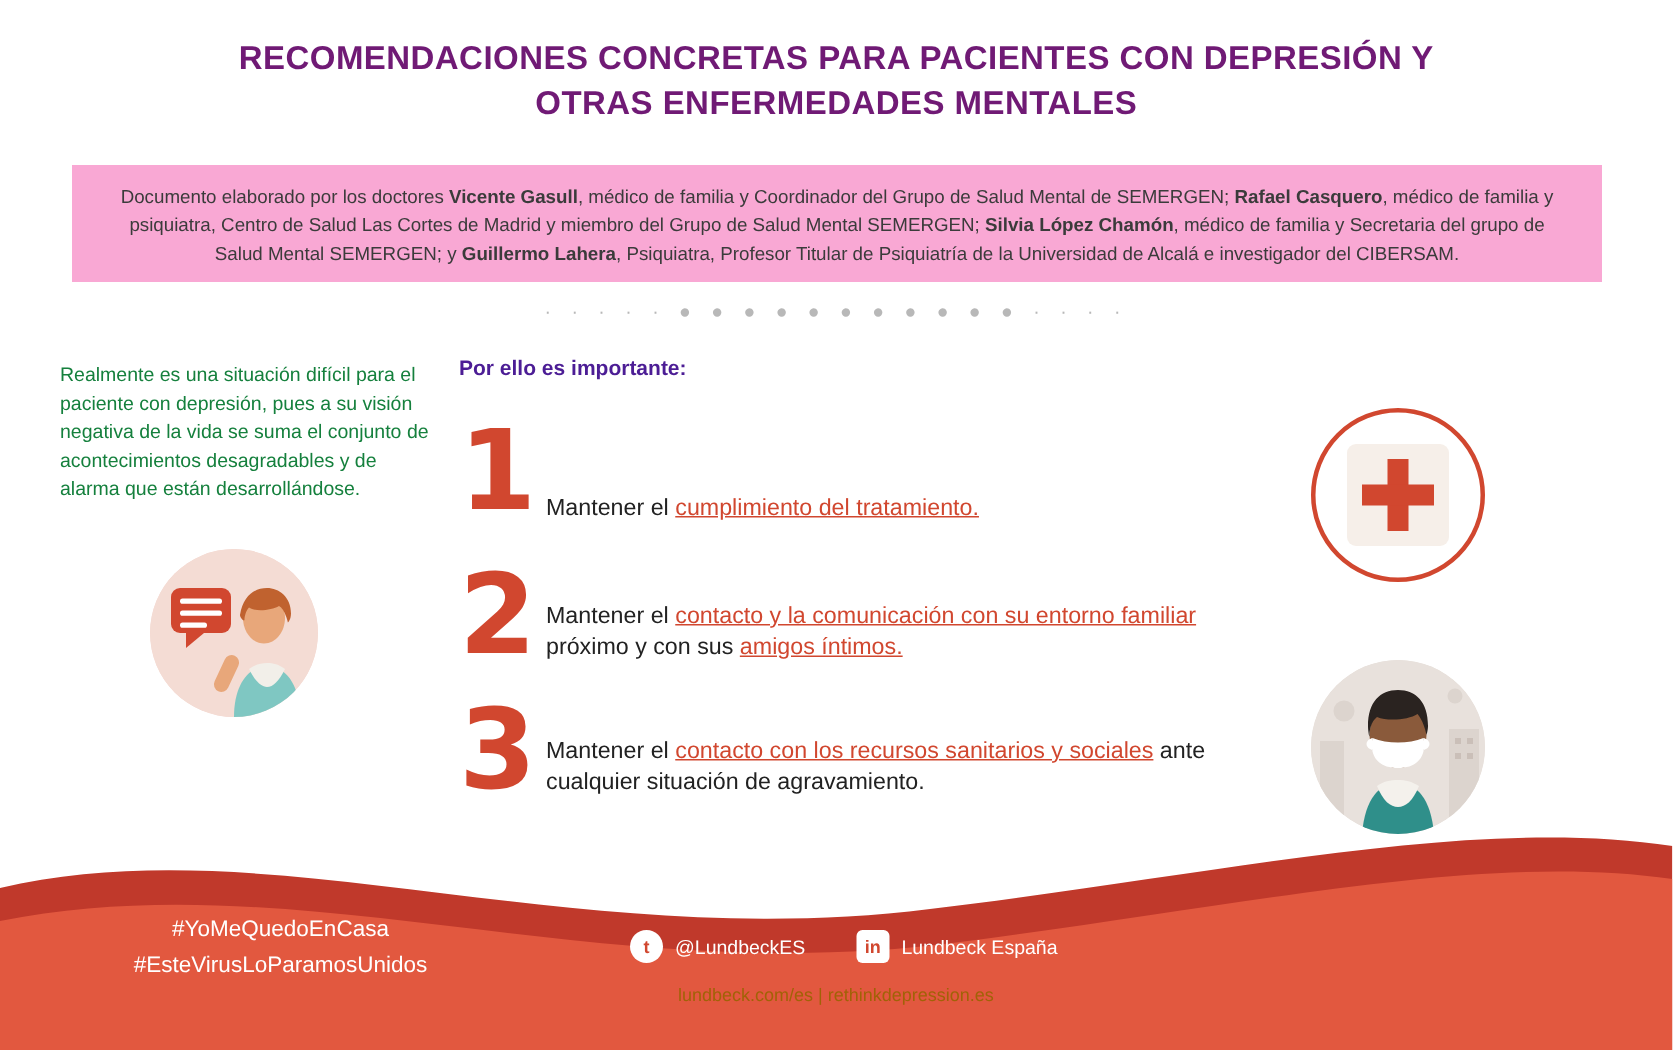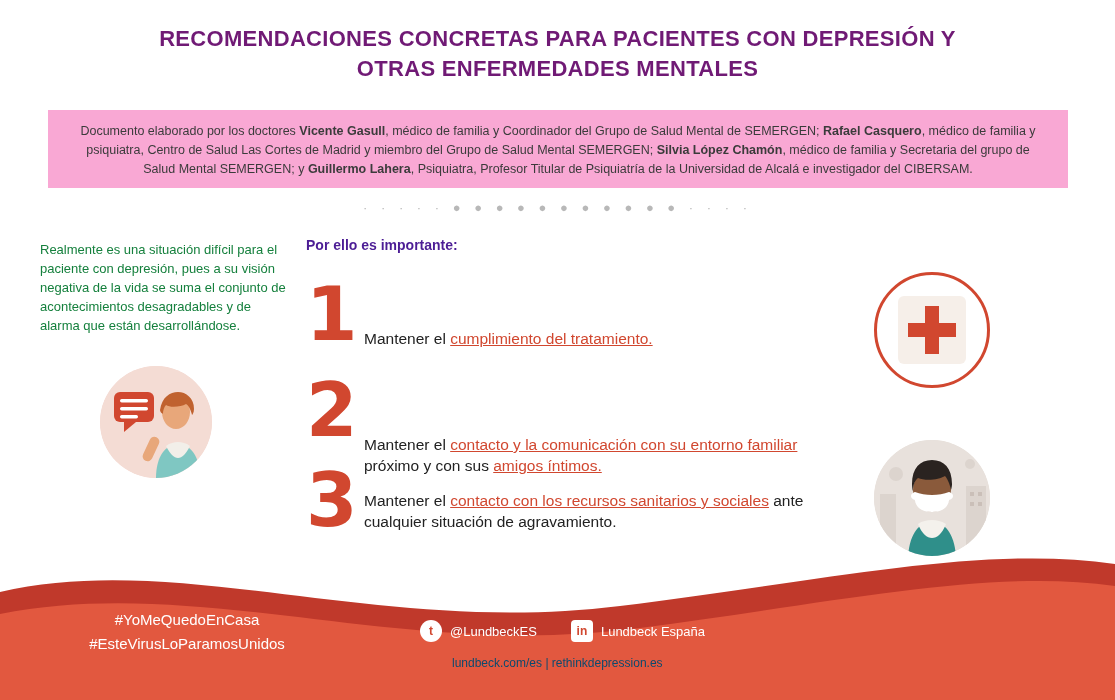--- a/index.html
+++ b/index.html
@@ -99,21 +99,21 @@
   .itxt {
     position: absolute; left: 58px;
     font-size: 15.5px; line-height: 21px; color: #222;
     width: 470px;
   }
   .hl { color: #d1472f; text-decoration: underline; }
 
   #item1 { top: 282px; left: 306px; }
   #item1 .itxt { top: 46px; }
   #item2 { top: 378px; left: 306px; }
-  #item2 .itxt { top: 22px; margin-top: 34px; }
+  #item2 .itxt { top: 22px; }
   #item3 { top: 468px; left: 306px; }
   #item3 .itxt { top: 22px; }
 
   
   .wave { position: absolute; left: 0; bottom: 0; width: 1115px; height: 160px; }
 
   .footer-left {
     position: absolute; left: 52px; bottom: 44px; width: 270px;
     text-align: center; color: #ffffff;
     font-size: 15px; line-height: 24px;
@@ -126,21 +126,21 @@
   .sicon {
     width: 22px; height: 22px; border-radius: 4px;
     display: inline-flex; align-items: center; justify-content: center;
     color: #d1472f; font-size: 12px; font-weight: bold;
     background: #fff;
   }
   .sicon.tw { border-radius: 50%; }
   .social .sep { width: 18px; }
   .weblinks {
     position: absolute; left: 452px; bottom: 30px;
-    color: #0c4a6e; font-size: 12px;
+    color: #a16207; font-size: 12px;
   }
 </style>
 </head>
 <body>
 
 <div class="page">
 
   <div class="title">
     <span class="ln">RECOMENDACIONES CONCRETAS PARA PACIENTES CON DEPRESIÓN Y</span>
     <span class="ln">OTRAS ENFERMEDADES MENTALES</span>

